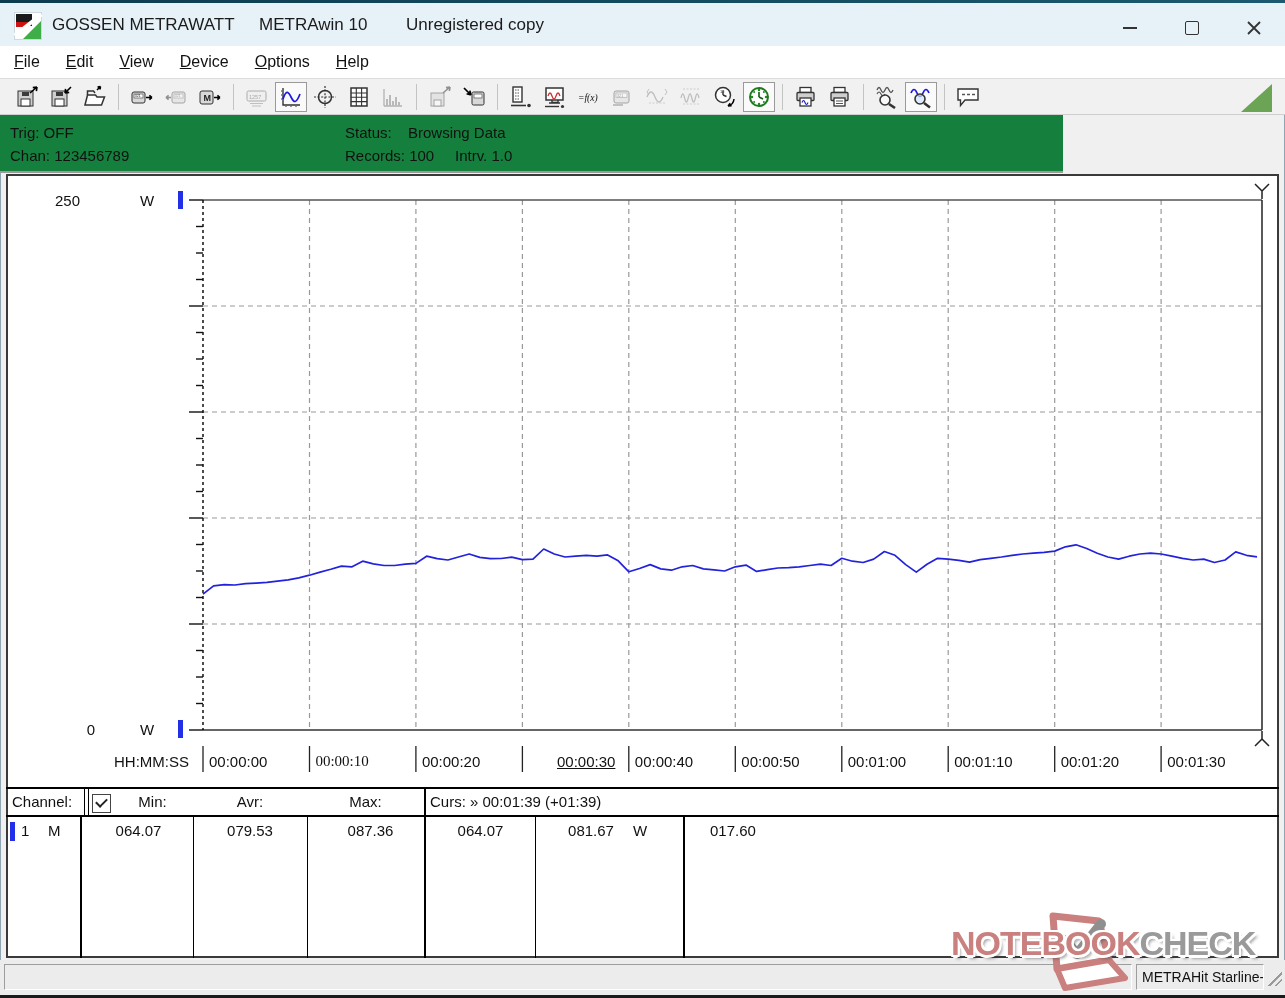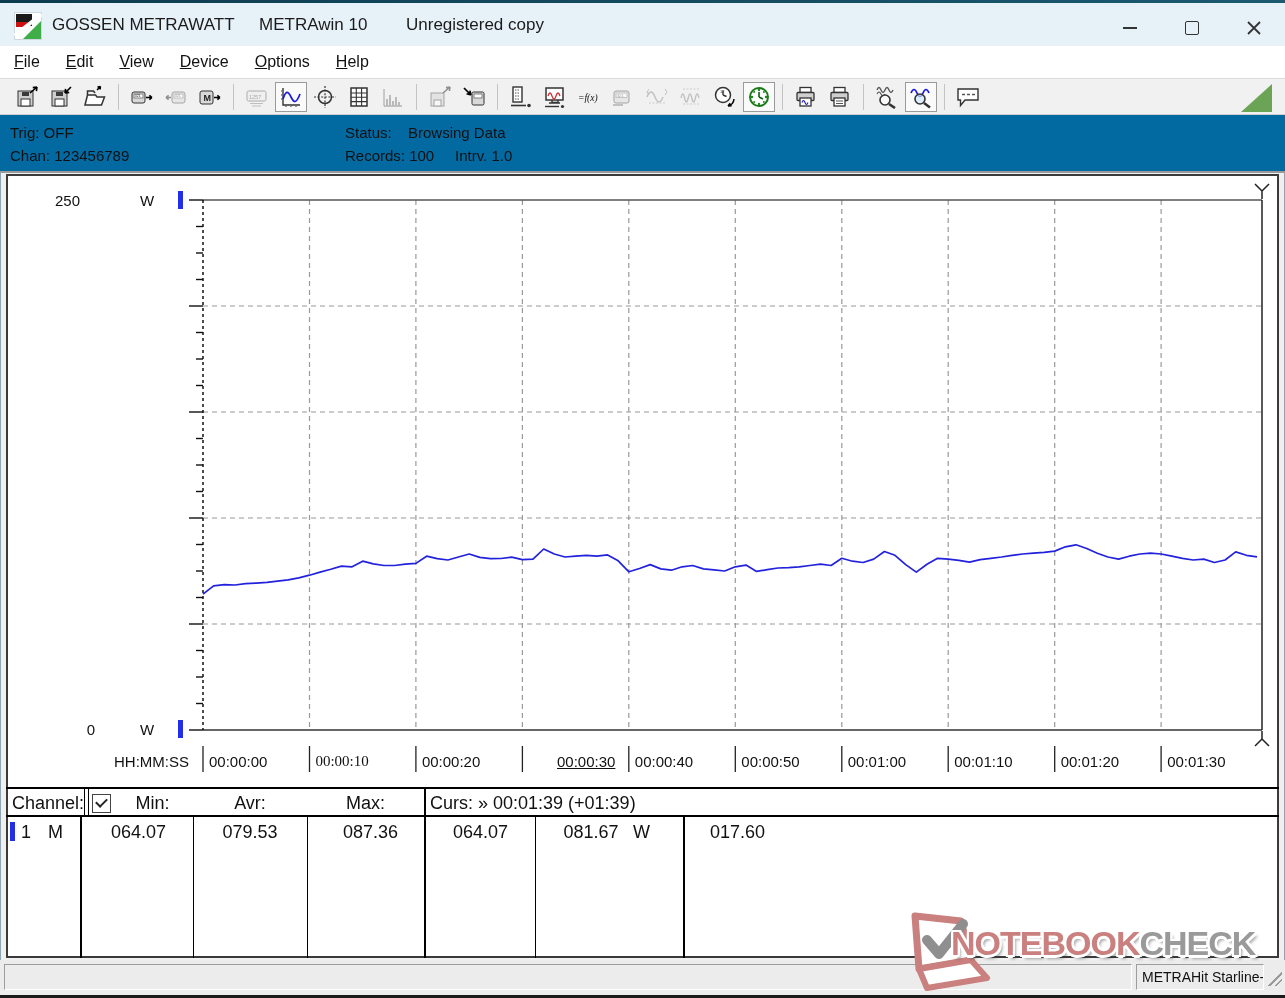--- a/index.html
+++ b/index.html
@@ -24,37 +24,37 @@
   .mi{margin-right:26px;}
   .mi u{text-decoration:underline;}
   
   .toolbar{position:absolute;left:0;top:78px;width:1285px;height:37px;background:#f1f1f1;border-top:1px solid #dcdcdc;border-bottom:1px solid #cfcfcf;box-sizing:border-box;display:flex;align-items:center;padding-left:10px;}
   .tbtn{width:30px;height:28px;display:flex;align-items:center;justify-content:center;margin:0 1px;border:1px solid transparent;}
   .tbtn.pressed{background:#fafafa;border:1px solid #9a9a9a;}
   .tbtn.disabled{opacity:.4;filter:grayscale(1);}
   .tsep{width:1px;height:26px;background:#c3c3c3;margin:0 6px;}
   .cornergrip{position:absolute;right:13px;top:84px;width:0;height:0;border-bottom:28px solid #6ba455;border-left:31px solid transparent;}
   
-  .statuspanel{position:absolute;left:0;top:115px;width:1285px;height:58px;background:#0369a1;border-bottom:2px solid #9a9a9a;box-sizing:border-box;font-size:15px;}
+  .statuspanel{position:absolute;left:0;top:115px;width:1063px;height:58px;background:#15803d;border-bottom:2px solid #9a9a9a;box-sizing:border-box;font-size:15px;}
   .sp{position:absolute;white-space:nowrap;}
   
   .mainpanel{position:absolute;left:6px;top:174px;width:1273px;height:784px;background:#ffffff;border:2px solid #3a3a3a;box-sizing:border-box;}
   .chart-label{position:absolute;font-size:15px;color:#111;white-space:nowrap;}
   .bluemark{position:absolute;width:5px;height:18px;background:#2130e8;}
   svg.chartsvg{position:absolute;left:0;top:0;pointer-events:none;}
   .xlab{position:absolute;font-size:15px;color:#111;white-space:nowrap;}
   
   .vline{position:absolute;background:#000;}
   .hline{position:absolute;background:#000;}
-  .tcell{position:absolute;font-size:18px;white-space:nowrap;}
+  .tcell{position:absolute;font-size:15px;white-space:nowrap;}
   .tcell.c{text-align:center;}
   .chk{position:absolute;width:17px;height:17px;background:#fff;border:1.5px solid #444;}
   .chk .mark{position:absolute;left:3px;top:3px;width:9px;height:5px;border-left:2px solid #222;border-bottom:2px solid #222;transform:rotate(-45deg);}
   
-  .wm{position:absolute;left:893px;top:908px;width:380px;height:86px;z-index:50;}
+  .wm{position:absolute;left:893px;top:908px;width:380px;height:86px;z-index:50;text-align:center;}
   .wm-text{position:absolute;left:58px;top:16px;font-size:34px;font-weight:bold;letter-spacing:-1px;white-space:nowrap;
     text-shadow:-2px -2px 0 #fff,2px -2px 0 #fff,-2px 2px 0 #fff,2px 2px 0 #fff,-2px 0 0 #fff,2px 0 0 #fff,0 -2px 0 #fff,0 3px 0 #fff,3px 4px 3px rgba(60,60,60,.45);}
   .wm-red{color:#c9807e;}
   .wm-gray{color:#9a9a9a;}
   
   .statusbar{position:absolute;left:0;top:960px;width:1285px;height:36px;background:#ececec;}
   .sbpanel{position:absolute;top:4px;height:26px;background:#ececec;border:1px solid;border-color:#9d9d9d #ffffff #ffffff #9d9d9d;box-sizing:border-box;font-size:14px;line-height:24px;padding-left:5px;white-space:nowrap;overflow:hidden;}
   .grip{position:absolute;right:3px;top:12px;width:14px;height:14px;background:
     linear-gradient(135deg,transparent 50%,#9a9a9a 50%,#9a9a9a 58%,transparent 58%,transparent 72%,#9a9a9a 72%,#9a9a9a 80%,transparent 80%);}
   .botbar{position:absolute;left:0;top:995px;width:1285px;height:3px;background:#1a1a1a;}

